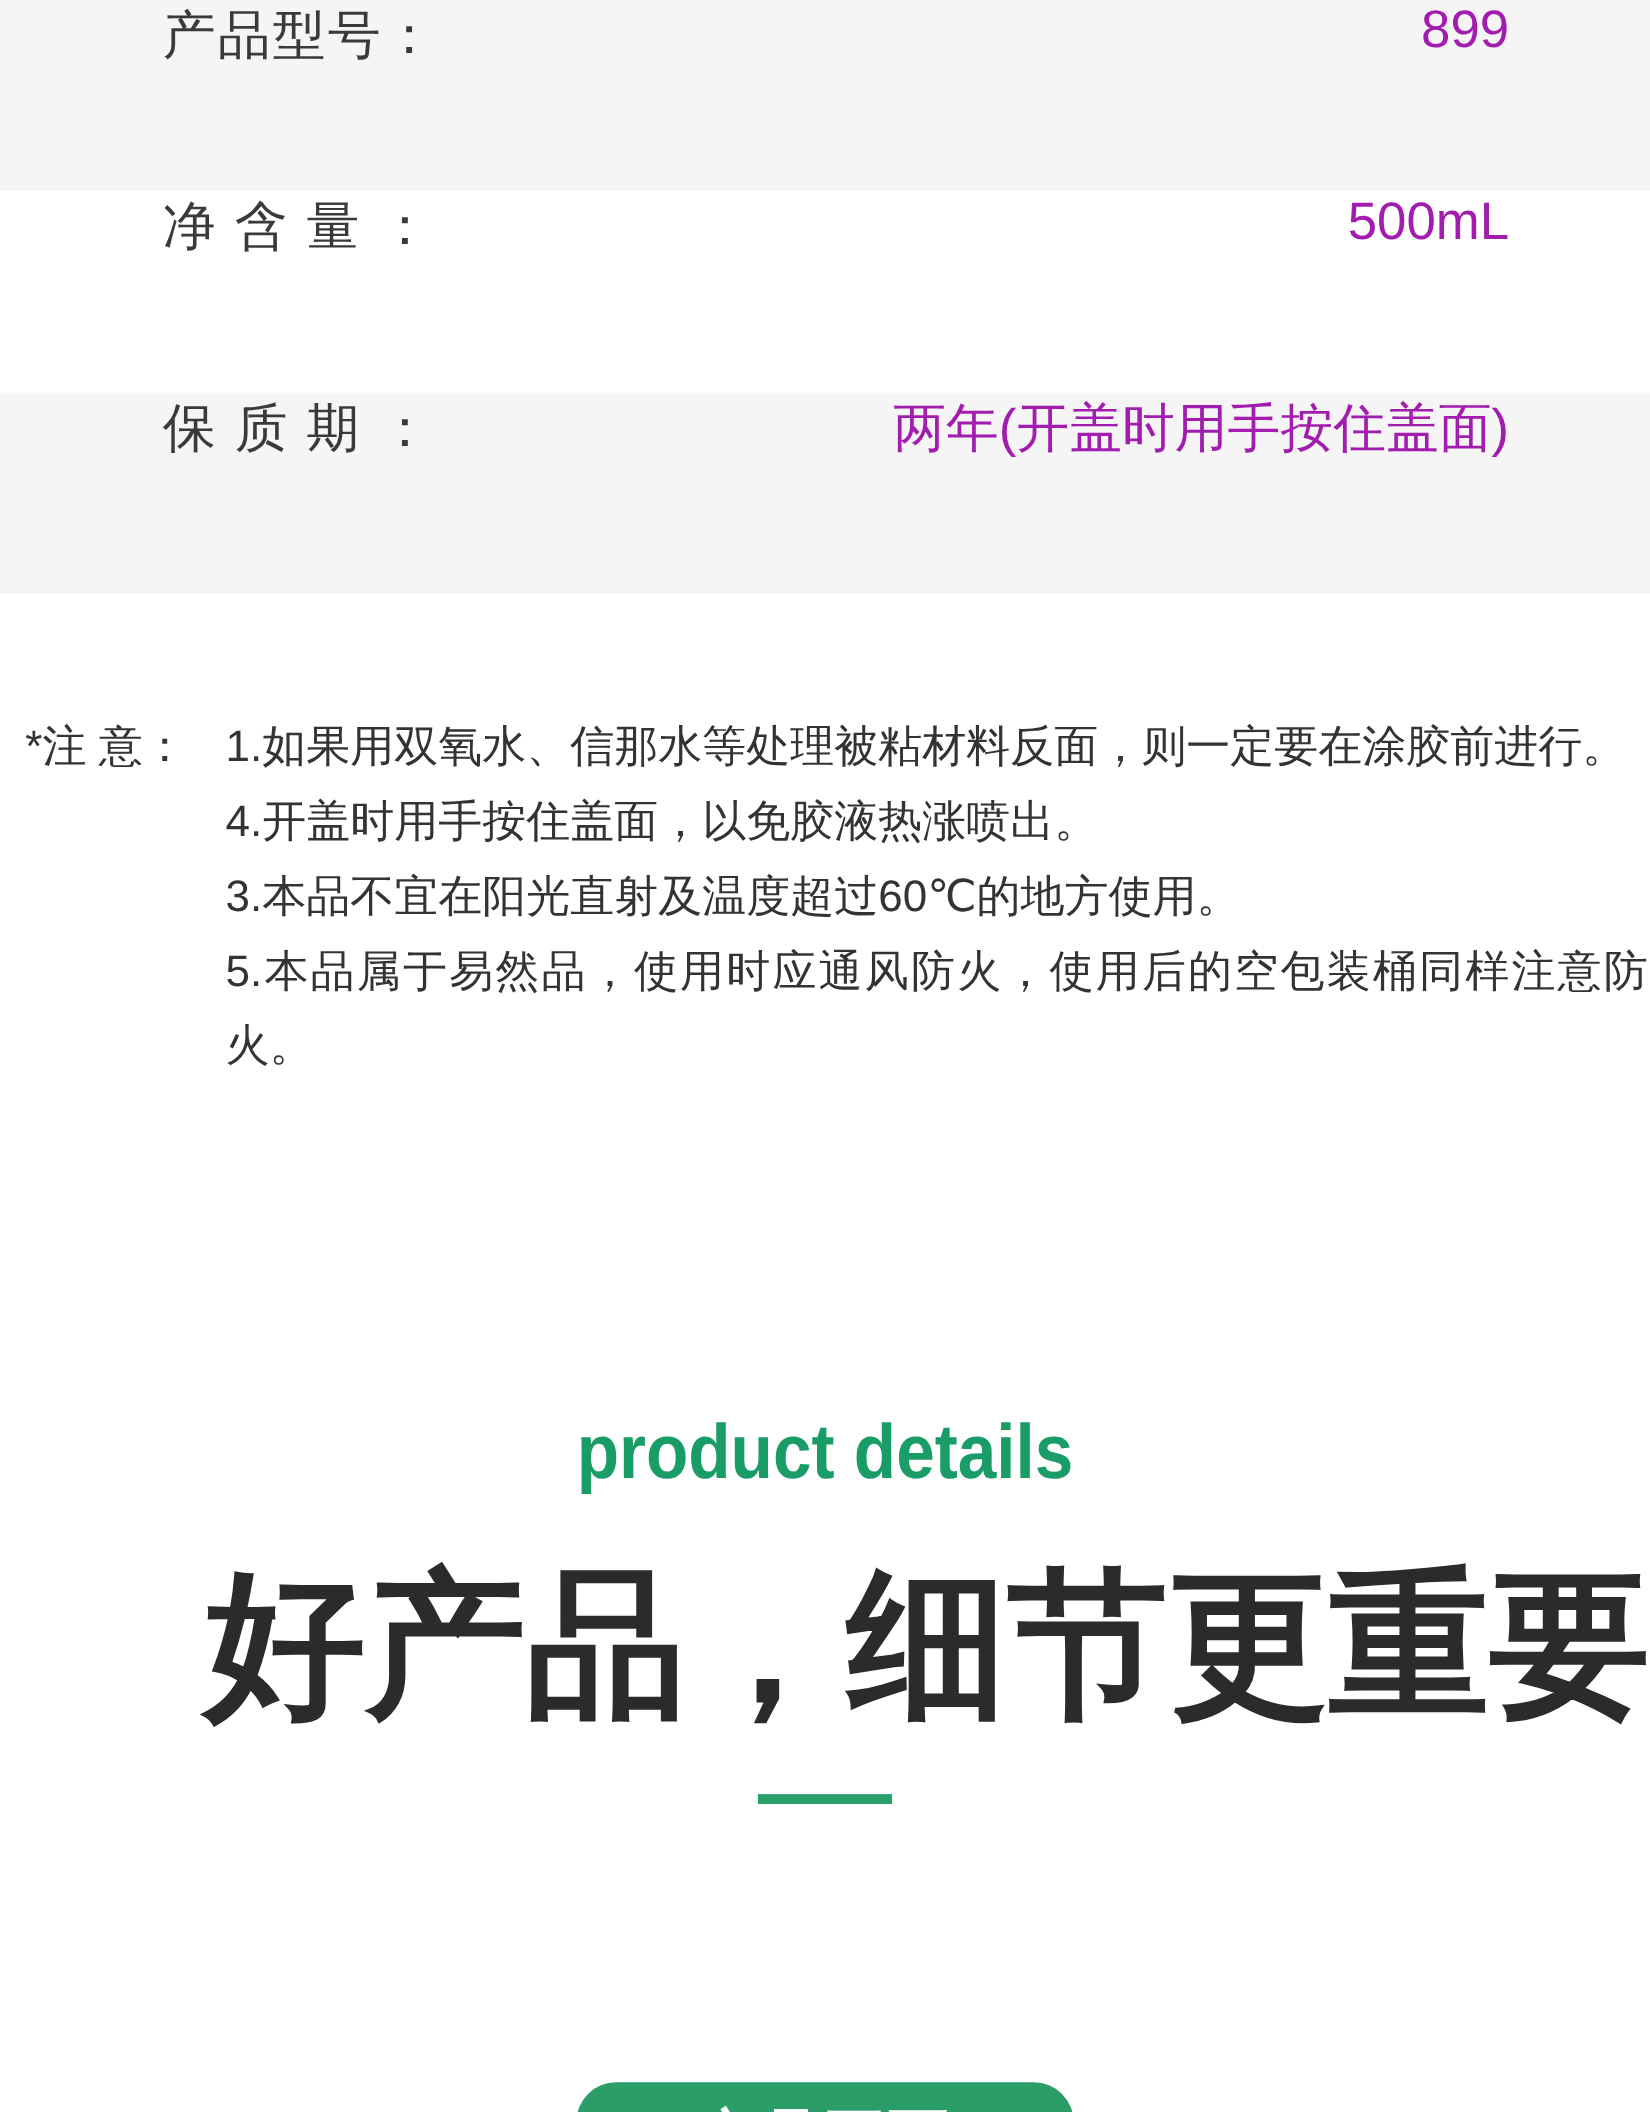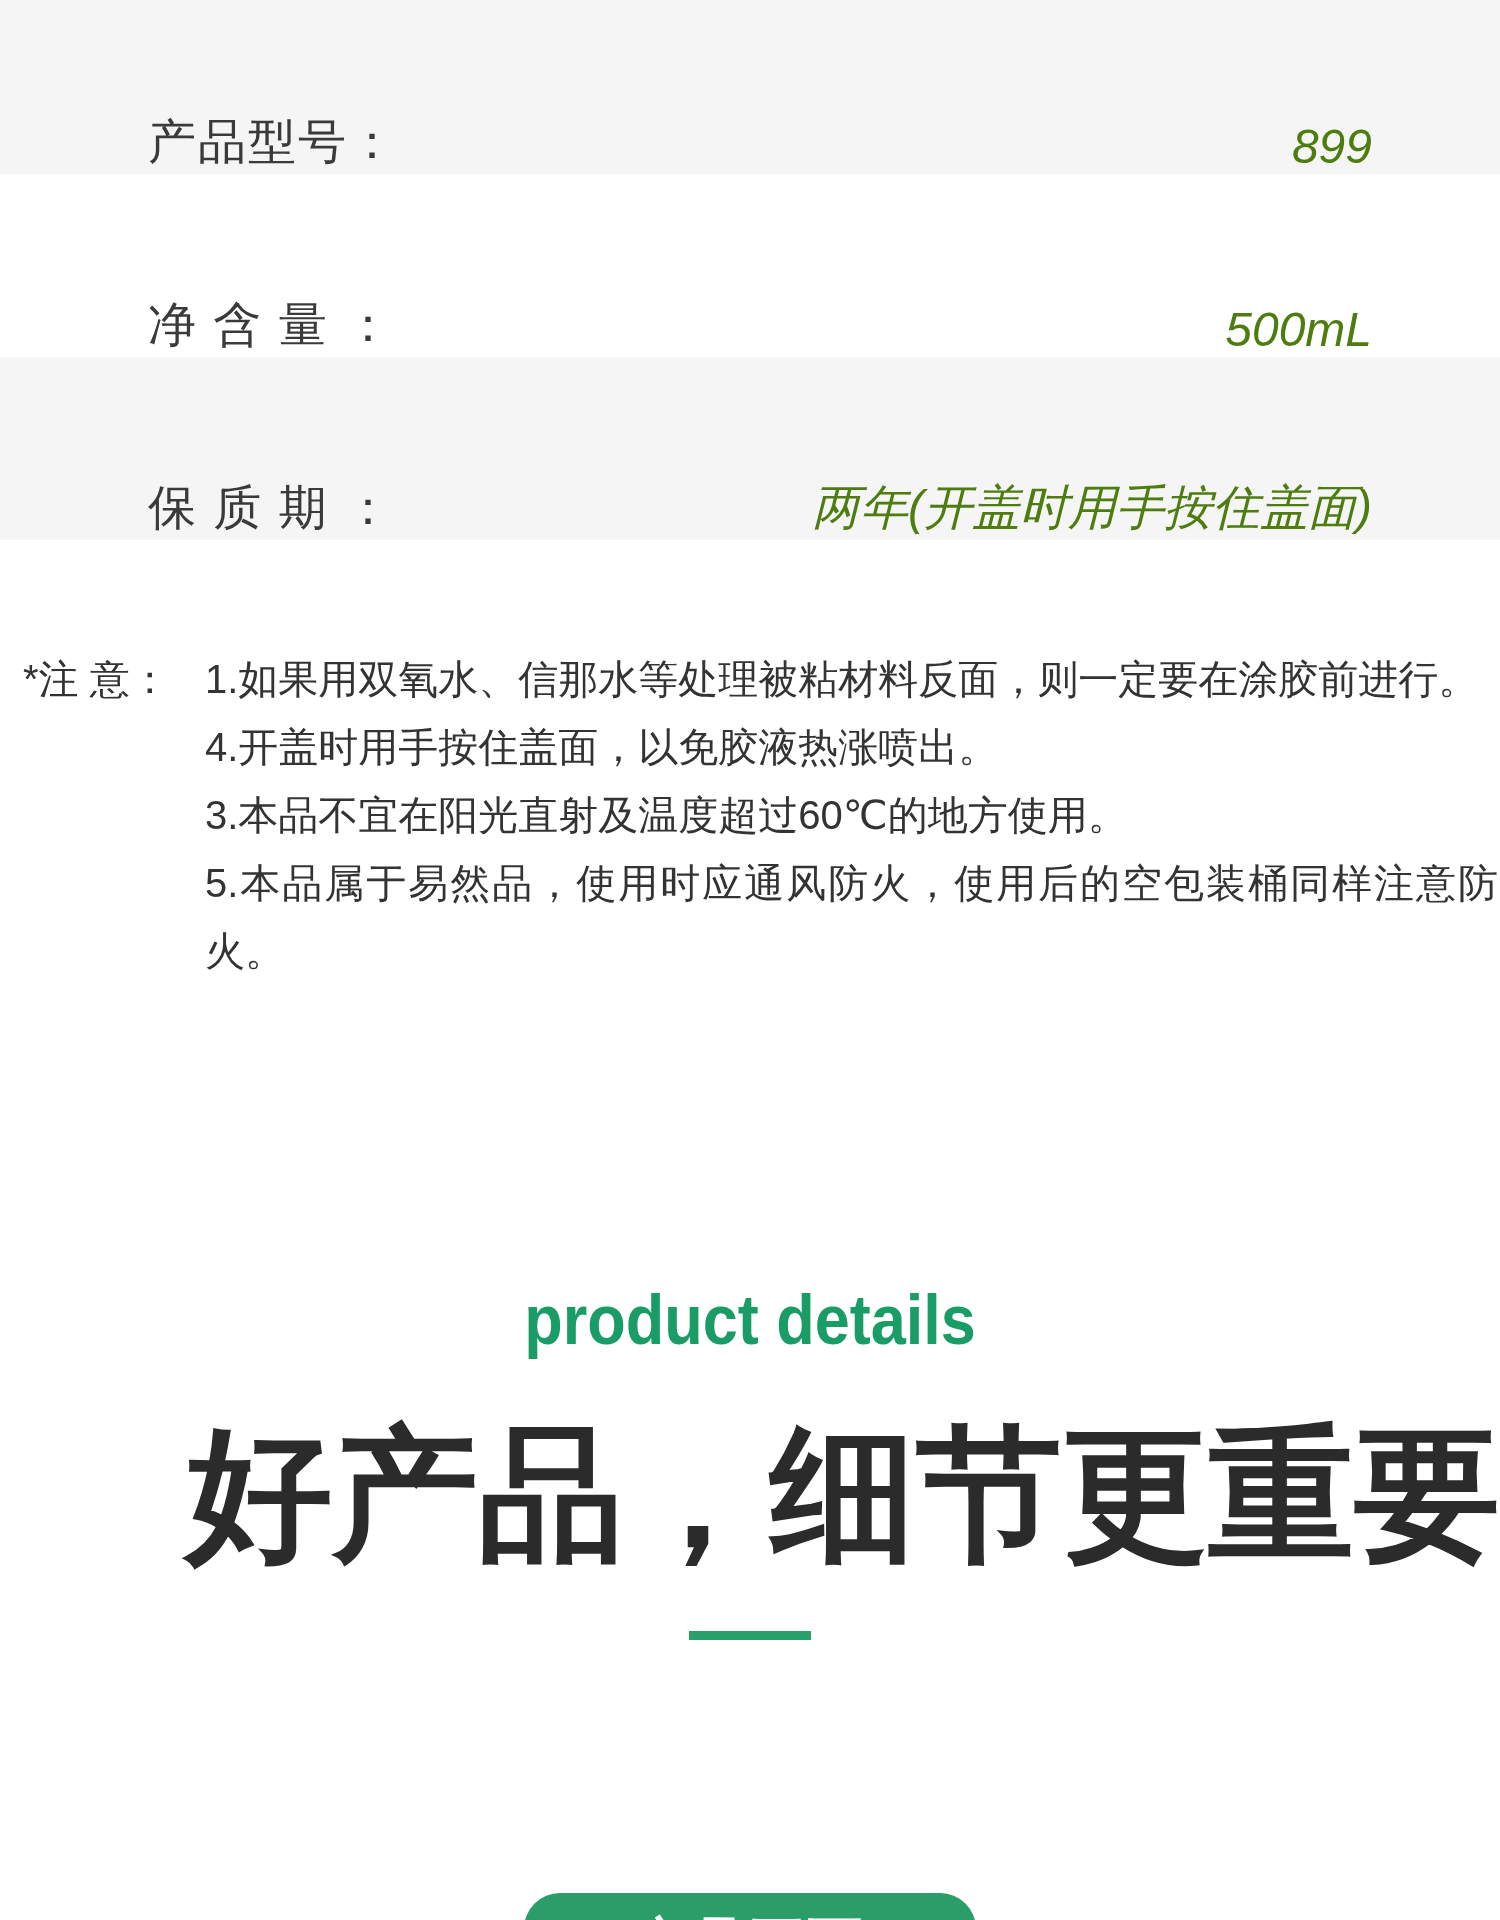--- a/index.html
+++ b/index.html
@@ -9,39 +9,38 @@
     background: #ffffff;
     overflow: hidden;
     color: #383838;
   }
   .page { position: relative; width: 1500px; height: 1920px; overflow: hidden; }
 
   
   .spec-table { width: 100%; }
   .spec-row {
     display: flex;
-    align-items: flex-end;
+    align-items: flex-start;
     justify-content: space-between;
     height: 183px;
     padding: 0 128px 0 148px;
     background: #ffffff;
   }
   .spec-row.gray { background: #f5f5f5; }
   .spec-row.first { height: 174px; }
   .spec-label {
     font-size: 48px;
     color: #3a3a3a;
     letter-spacing: 2px;
     white-space: pre;
   }
   .spec-value {
     font-size: 48px;
-    color: #4d7c0f;
+    color: #a21caf;
     text-align: right;
-    font-style: italic;
   }
 
   
   .notes {
     position: relative;
     margin-top: 105px;
     padding-left: 173px;
     padding-right: 2px;
   }
   .notes-label {

